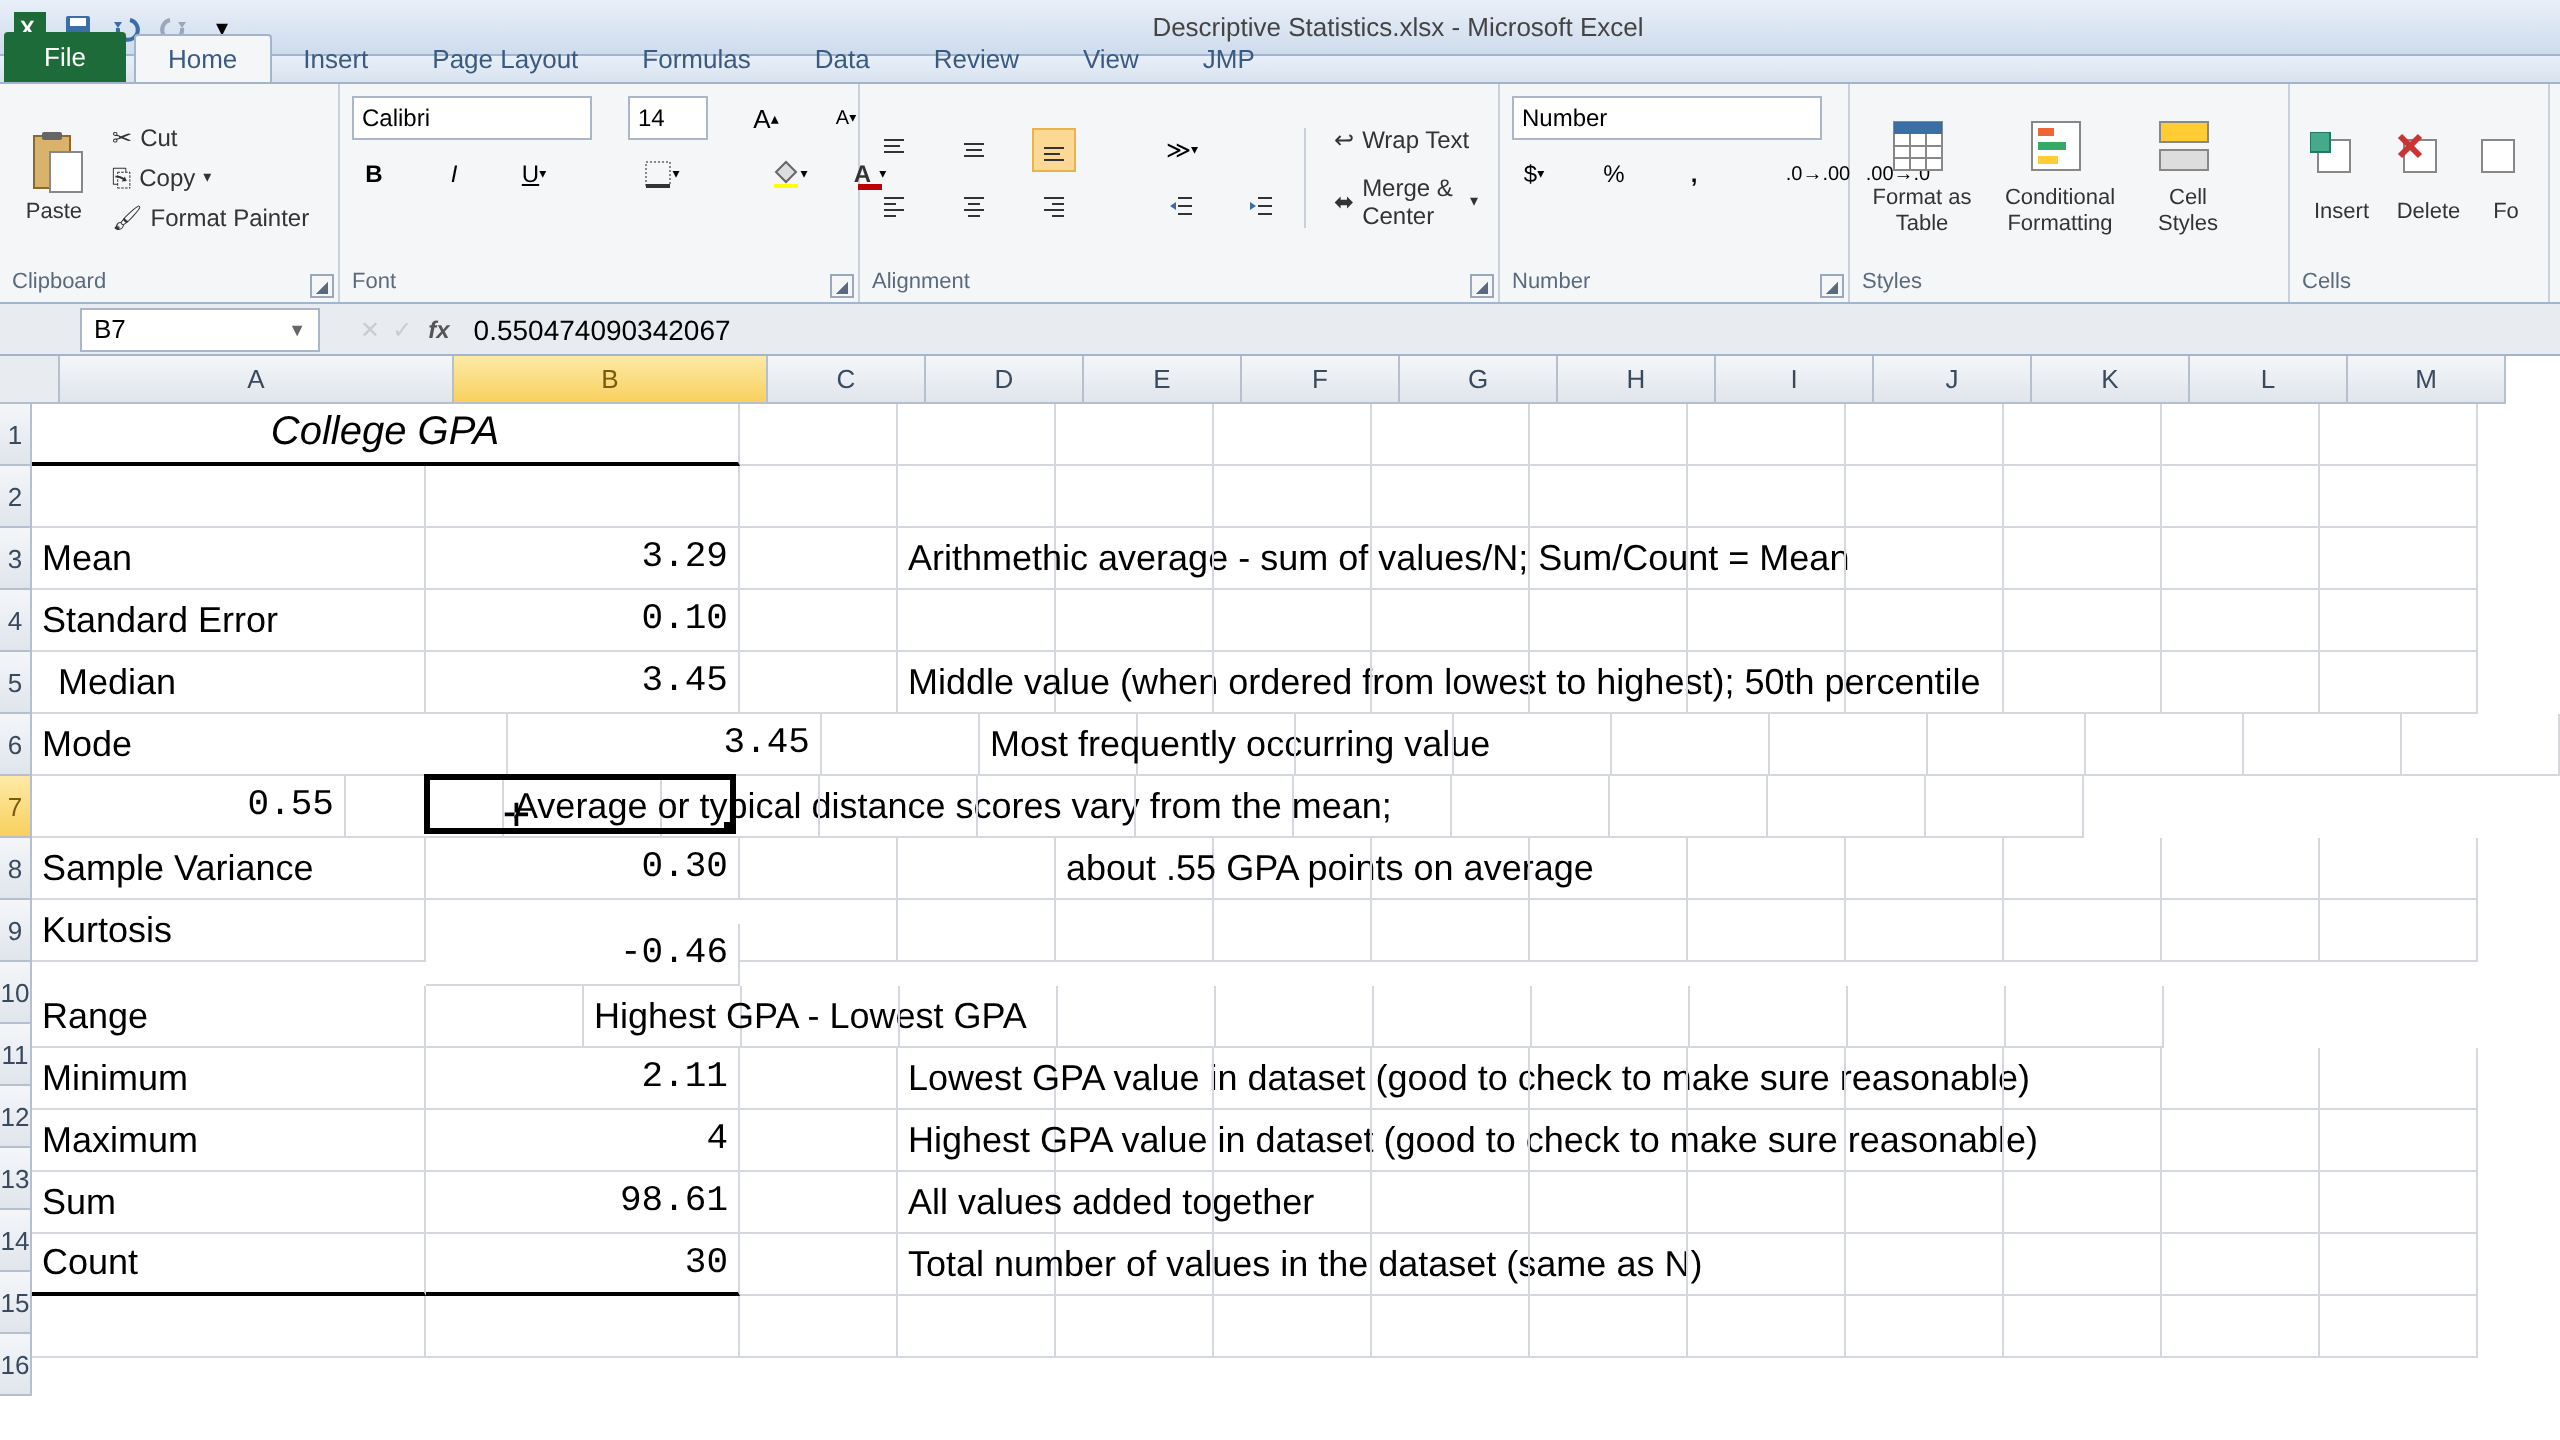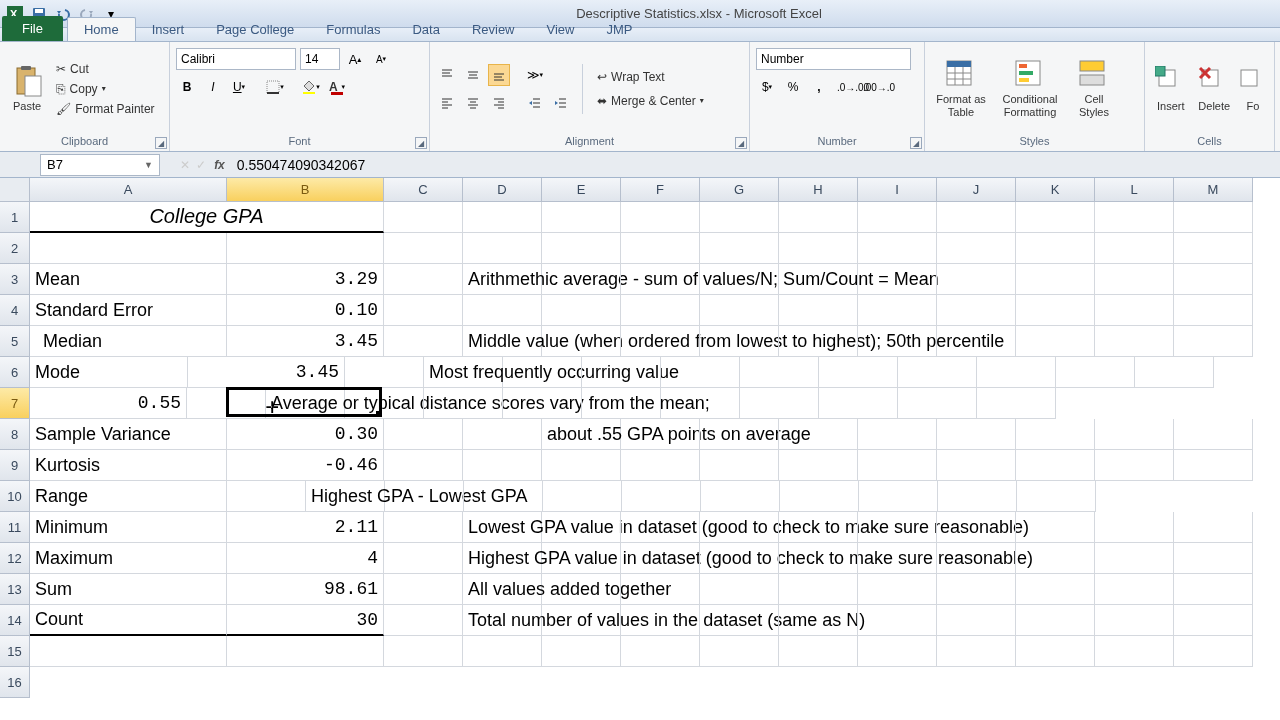--- a/index.html
+++ b/index.html
@@ -14,25 +14,25 @@
 
 .tabs { height: 14px; background: linear-gradient(#e8eff8, #d8e3f0); display: flex; align-items: flex-end; padding-left: 2px; border-bottom: 1px solid #a3b5cc; }
 .tab { padding: 4px 16px; font-size: 13px; color: #3b5a82; cursor: pointer; }
 .tab.file { background: #1e6b3a; color: #fff; border-radius: 2px 2px 0 0; padding: 5px 20px; margin-right: 4px; }
 .tab.active { background: #f5f6f7; border: 1px solid #a3b5cc; border-bottom: none; border-radius: 2px 2px 0 0; color: #3b5a82; }
 
 
 .ribbon { height: 110px; background: #f5f6f7; border-bottom: 1px solid #a3b5cc; display: flex; }
 .group { border-right: 1px solid #c8d0dc; padding: 2px 6px; display: flex; flex-direction: column; position: relative; }
 .group-body { flex: 1; display: flex; align-items: center; gap: 4px; }
-.group-label { text-align: center; font-size: 11px; color: #5a6a7e; padding: 2px 0; position: relative; }
+.group-label { font-size: 11px; color: #5a6a7e; padding: 2px 0; position: relative; }
 .group-dlg { position: absolute; right: 2px; bottom: 2px; width: 12px; height: 12px; border: 1px solid #9aa8bc; font-size: 8px; display:flex; align-items:center; justify-content:center; color:#5a6a7e; cursor:pointer;}
 
 .vstack { display: flex; flex-direction: column; gap: 2px; }
-.hstack { display: flex; gap: 4px; align-items: center; }
+.hstack { display: flex; gap: 18px; align-items: center; }
 .btn-mini { padding: 2px 4px; display: flex; align-items: center; gap: 4px; cursor: pointer; font-size: 12px; color: #333; }
 .bigbtn { width: 42px; height: 66px; display:flex; flex-direction:column; align-items:center; justify-content:center; gap:2px; cursor:pointer; font-size:11px; color:#333; text-align:center;}
 .bigbtn svg { width:32px; height:32px; }
 
 .font-sel { width: 120px; height: 22px; border: 1px solid #abb7c7; background: #fff; font-size: 12px; padding: 0 4px; }
 .size-sel { width: 40px; height: 22px; border: 1px solid #abb7c7; background: #fff; font-size: 12px; padding: 0 4px; }
 .num-sel { width: 155px; height: 22px; border: 1px solid #abb7c7; background: #fff; font-size: 12px; padding: 0 4px; }
 
 .icon-btn { width: 22px; height: 22px; display:flex; align-items:center; justify-content:center; cursor:pointer; border:1px solid transparent; }
 .icon-btn.active { background:#fbd893; border-color:#e8b44a; }
@@ -93,21 +93,21 @@
       </div>
     <div class="qat-btn">▾</div>
   </div>
   <div class="titlebar-text">Descriptive Statistics.xlsx - Microsoft Excel</div>
 </div>
 
 <div class="tabs">
   <div class="tab file">File</div>
   <div class="tab active">Home</div>
   <div class="tab">Insert</div>
-  <div class="tab">Page College</div>
+  <div class="tab">Page Layout</div>
   <div class="tab">Formulas</div>
   <div class="tab">Data</div>
   <div class="tab">Review</div>
   <div class="tab">View</div>
   <div class="tab">JMP</div>
 </div>
 
 <div class="ribbon">
 
   <div class="group" style="width:170px">
@@ -476,21 +476,21 @@
           <div class="cell  " style="width: 79px; height: 31px;"></div>
           <div class="cell  " style="width: 79px; height: 31px;"></div>
           <div class="cell  " style="width: 79px; height: 31px;"></div>
           <div class="cell  " style="width: 79px; height: 31px;"></div>
           <div class="cell  " style="width: 79px; height: 31px;"></div>
           <div class="cell  " style="width: 79px; height: 31px;"></div>
           <div class="cell  " style="width: 79px; height: 31px;"></div>
           <div class="cell  " style="width: 79px; height: 31px;"></div>
         </div>
         <div class="row">
-          <div class="cell  " style="width: 158px; height: 31px; text-align: right;">Mode</div>
+          <div class="cell  " style="width: 238px; height: 31px; text-align: right;">Mode</div>
           <div class="cell right " style="width: 157px; height: 31px;">3.45</div>
           <div class="cell  " style="width: 79px; height: 31px;"></div>
           <div class="cell  " style="width: 79px; height: 31px;">Most frequently occurring value</div>
           <div class="cell  " style="width: 79px; height: 31px;"></div>
           <div class="cell  " style="width: 79px; height: 31px;"></div>
           <div class="cell  " style="width: 79px; height: 31px;"></div>
           <div class="cell  " style="width: 79px; height: 31px;"></div>
           <div class="cell  " style="width: 79px; height: 31px;"></div>
           <div class="cell  " style="width: 79px; height: 31px;"></div>
           <div class="cell  " style="width: 79px; height: 31px;"></div>
@@ -521,21 +521,21 @@
           <div class="cell  " style="width: 79px; height: 31px;"></div>
           <div class="cell  " style="width: 79px; height: 31px;"></div>
           <div class="cell  " style="width: 79px; height: 31px;"></div>
           <div class="cell  " style="width: 79px; height: 31px;"></div>
           <div class="cell  " style="width: 79px; height: 31px;"></div>
           <div class="cell  " style="width: 79px; height: 31px;"></div>
           <div class="cell  " style="width: 79px; height: 31px;"></div>
         </div>
         <div class="row">
           <div class="cell  " style="width: 197px; height: 31px;">Kurtosis</div>
-          <div class="cell right " style="width: 157px; height: 31px;">-0.46</div>
+          <div class="cell right " style="width: 157px; height: 31px; margin-top: 12px;">-0.46</div>
           <div class="cell  " style="width: 79px; height: 31px;"></div>
           <div class="cell  " style="width: 79px; height: 31px;"></div>
           <div class="cell  " style="width: 79px; height: 31px;"></div>
           <div class="cell  " style="width: 79px; height: 31px;"></div>
           <div class="cell  " style="width: 79px; height: 31px;"></div>
           <div class="cell  " style="width: 79px; height: 31px;"></div>
           <div class="cell  " style="width: 79px; height: 31px;"></div>
           <div class="cell  " style="width: 79px; height: 31px;"></div>
           <div class="cell  " style="width: 79px; height: 31px;"></div>
           <div class="cell  " style="width: 79px; height: 31px;"></div>

